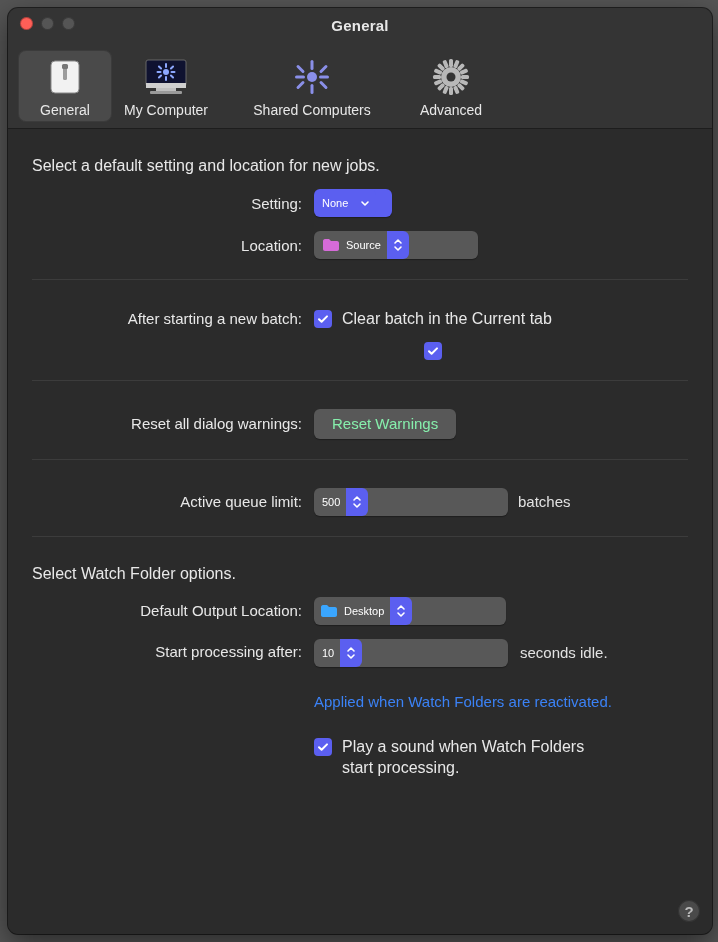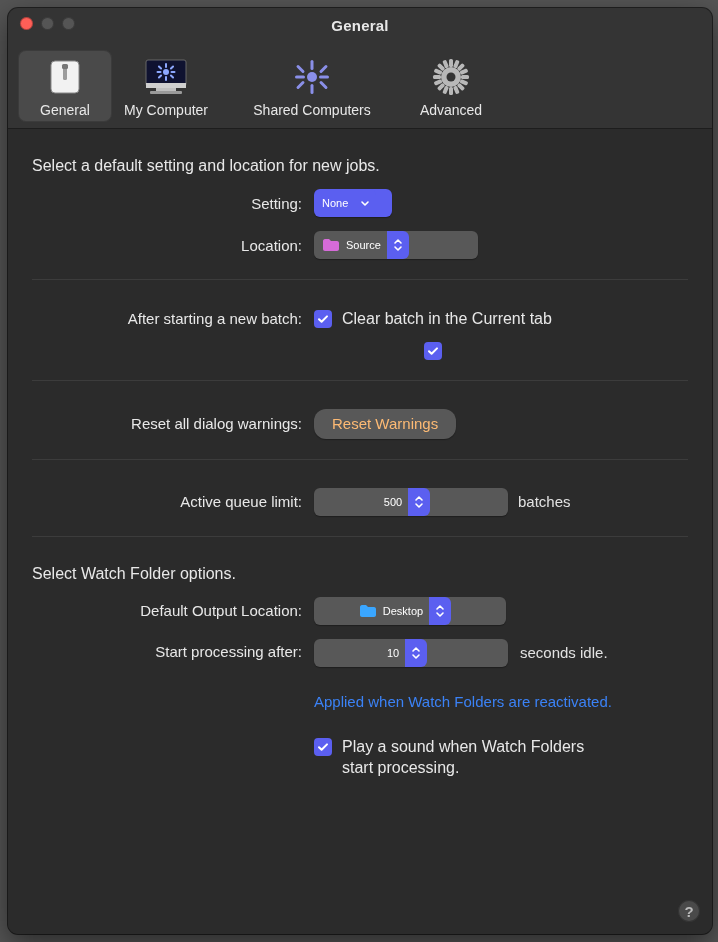--- a/index.html
+++ b/index.html
@@ -131,32 +131,32 @@
     width: 22px;
     height: 100%;
     border-top-right-radius: 6px;
     border-bottom-right-radius: 6px;
     display:flex; align-items:center; justify-content:center;
   }
   .popup.accented .pp-arrows { background: #5b5ff0; }
   .popup.accented.fullaccent { background: #5b5ff0; }
   .popup .pp-arrows svg { display:block; }
 
-  .popup.wide { min-width: 160px; justify-content: center; }
+  .popup.wide { min-width: 160px; justify-content: flex-start; }
 
   
   .push {
     display:inline-flex; align-items:center; justify-content:center;
     height: 30px;
     padding: 0 18px;
     background: #585858;
-    border-radius: 12px;
+    border-radius: 6px;
     box-shadow: 0 1px 1px rgba(0,0,0,.3);
     font-size: 15px;
-    color: #fdba74;
+    color: #86efac;
   }
 
   
   .cb {
     display:flex; align-items:center; gap:10px;
     font-size: 16px;
     line-height: 1.35;
   }
   .cb .box {
     width: 18px; height: 18px;

